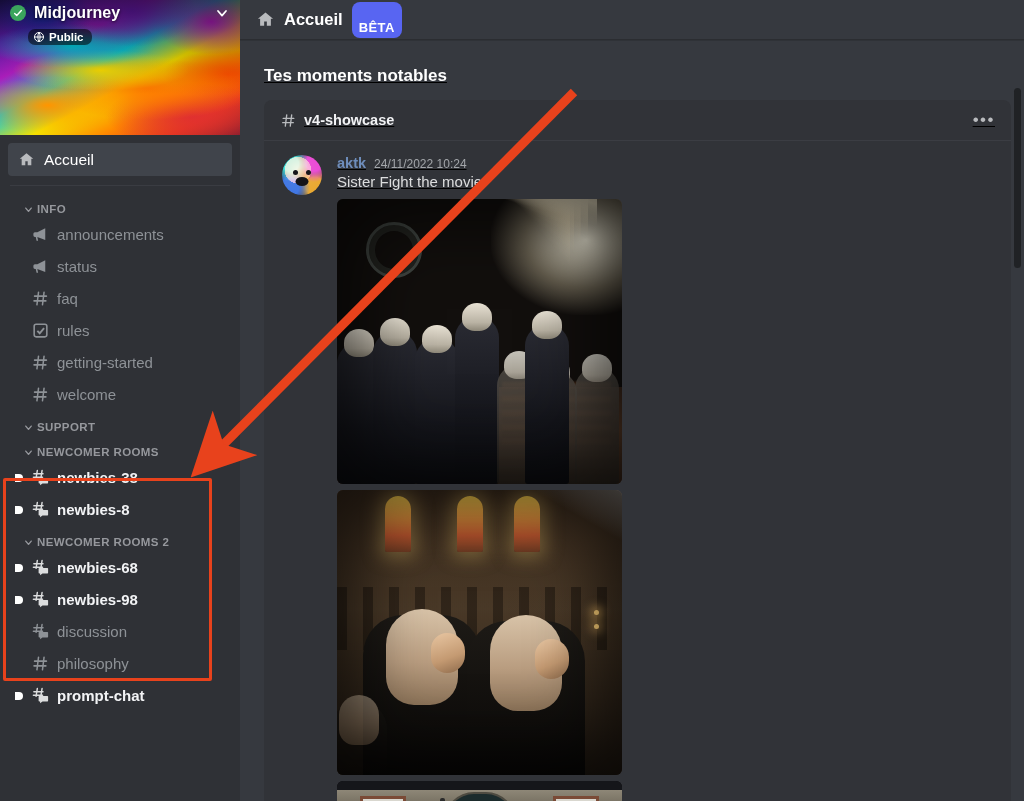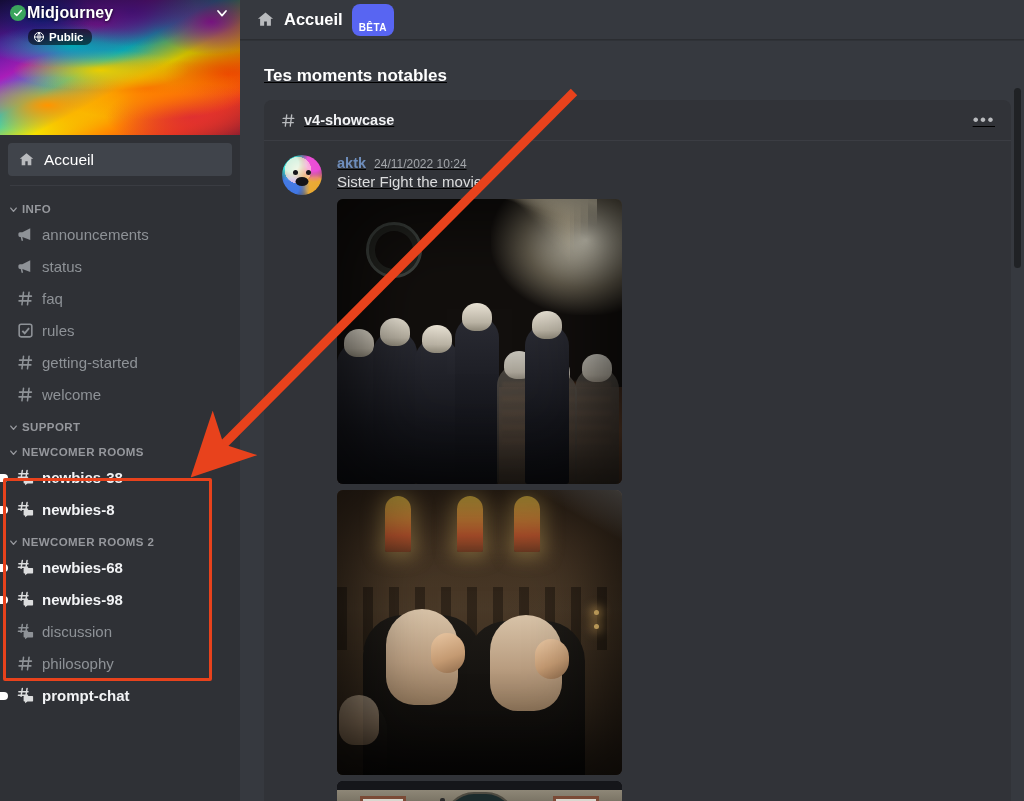--- a/index.html
+++ b/index.html
@@ -39,21 +39,21 @@
       radial-gradient(ellipse 120px 46px at 80% 86%, #e03030 0%, rgba(224,48,48,0) 72%),
       radial-gradient(ellipse 90px 34px at 95% 55%, #ff4d00 0%, rgba(255,77,0,0) 72%),
       linear-gradient(152deg,#2b1b7a 0%, #6a1ec0 16%, #b51fc6 30%, #16c7d8 44%,
                       #f5e000 58%, #ff8a00 72%, #e83a1c 86%, #7a1b2e 100%);
   }
   .banner-overlay {
     position: absolute; inset: 0;
     background: linear-gradient(180deg, rgba(0,0,0,.55) 0%, rgba(0,0,0,.12) 45%, rgba(0,0,0,0) 70%);
   }
   .banner-top { position: absolute; top: 4px; left: 0; right: 0; padding: 0 10px; }
-  .server-row { display: flex; align-items: center; gap: 1px; }
+  .server-row { display: flex; align-items: center; gap: 8px; }
   .verified-badge {
     width: 16px; height: 16px; border-radius: 50%;
     background: #3ba55d; display: flex; align-items: center; justify-content: center;
     flex: 0 0 16px;
   }
   .verified-badge svg { width: 10px; height: 10px; }
   .server-name {
     color: #fff; font-size: 16px; font-weight: bold;
     text-shadow: 0 1px 3px rgba(0,0,0,.7);
     letter-spacing: .1px;
@@ -74,21 +74,21 @@
     display: flex; align-items: center; gap: 9px;
     height: 33px; border-radius: 4px; padding: 0 10px;
     background: #40444b;
   }
   .home-item .hicon { color: #b9bbbe; line-height: 0; }
   .home-item .hicon svg { width: 17px; height: 17px; }
   .home-item .hlabel { color: #fff; font-size: 15.5px; font-weight: 500; }
 
   .divider { height: 1px; background: #3a3c42; margin: 9px 10px 0 10px; }
 
-  .channels { padding-top: 7px; flex: 1; position: relative; }
+  .channels { padding-top: 7px; flex: 1; position: relative; margin-left: 15px; }
 
   .cat {
     display: flex; align-items: center; gap: 3px;
     padding: 10px 8px 3px 8px;
     color: #96989d; font-size: 11.5px; font-weight: bold;
     letter-spacing: .4px; text-transform: uppercase;
   }
   .cat .cchev { line-height: 0; }
   .cat .cchev svg { width: 11px; height: 11px; }
 
@@ -138,21 +138,21 @@
     padding: 0 16px;
     background: #36393f;
     border-bottom: 1px solid #2b2d31;
     box-shadow: 0 1px 0 rgba(0,0,0,.12);
   }
   .topbar .home-ic { color: #b9bbbe; line-height: 0; }
   .topbar .home-ic svg { width: 19px; height: 19px; }
   .topbar .ttitle { color: #fff; font-size: 16.5px; font-weight: bold; }
   .beta {
     background: #5865f2; color: #fff;
-    font-size: 10px; font-weight: bold; letter-spacing: .4px;
+    font-size: 13px; font-weight: bold; letter-spacing: .4px;
     border-radius: 8px; padding: 18px 7px 3px;
   }
 
   .content { flex: 1; overflow: hidden; padding: 0 24px; position: relative; text-decoration: underline; }
   .section-title {
     color: #fff; font-size: 17px; font-weight: bold;
     margin: 26px 0 14px 0;
   }
   .card {
     background: #313338; border-radius: 8px;

